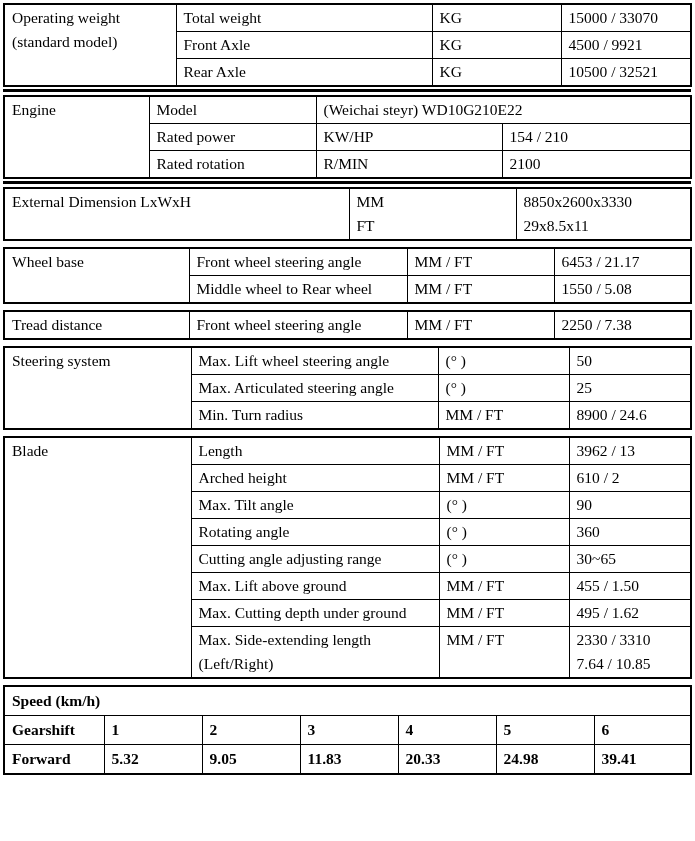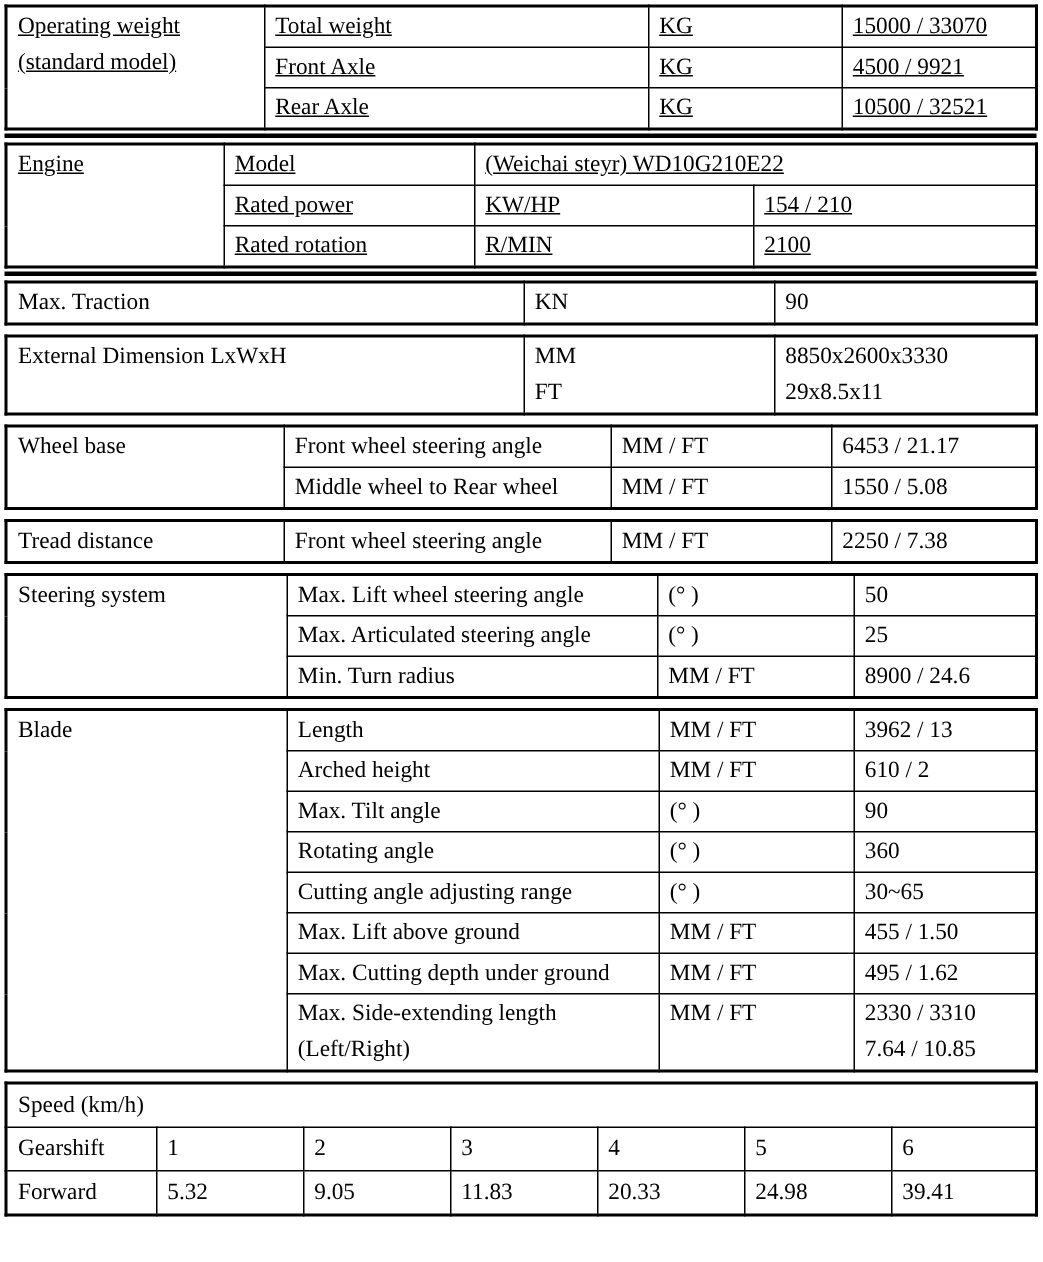--- a/index.html
+++ b/index.html
@@ -10,37 +10,37 @@
     color: #000;
   }
   .wrap { padding: 3px 4px 4px 3px; }
   table {
     border-collapse: collapse;
     table-layout: fixed;
     width: 688px;
     border: 2px solid #000;
     margin-bottom: 6px;
   }
-  table.tight { margin-bottom: 2px; text-decoration: underline; }
+  table.tight { margin-bottom: 2px; }
   td {
     border: 1px solid #000;
     padding: 1px 7px;
     height: 24px;
     vertical-align: middle;
     white-space: pre-line;
     overflow: hidden;
     line-height: 24px;
   }
   td.lbl { vertical-align: top; }
   .rule {
     height: 3px;
     background: #000;
     margin: 0 0 3px 0;
   }
-  .speed td { height: 26px; }
+  .speed td { height: 26px; font-weight: bold; }
 </style>
 </head>
 <body>
 
 <div class="wrap">
 
   <table class="tight">
     <colgroup>
         <col style="width:172px">
         <col style="width:256px">
@@ -89,34 +89,20 @@
     </tr>
     <tr>
       <td>Rated rotation</td>
       <td>R/MIN</td>
       <td>2100</td>
     </tr>
   </tbody>
     </table>
   <div class="rule"></div>
 
-  <table>
-    <colgroup>
-        <col style="width:345px">
-        <col style="width:167px">
-        <col style="width:175px">
-      </colgroup>
-    <tbody>
-        <tr>
-      <td>Max. Traction</td>
-      <td>KN</td>
-      <td>90</td>
-    </tr>
-  </tbody>
-    </table>
 
 
   <table>
     <colgroup>
         <col style="width:345px">
         <col style="width:167px">
         <col style="width:175px">
       </colgroup>
     <tbody>
         <tr>

